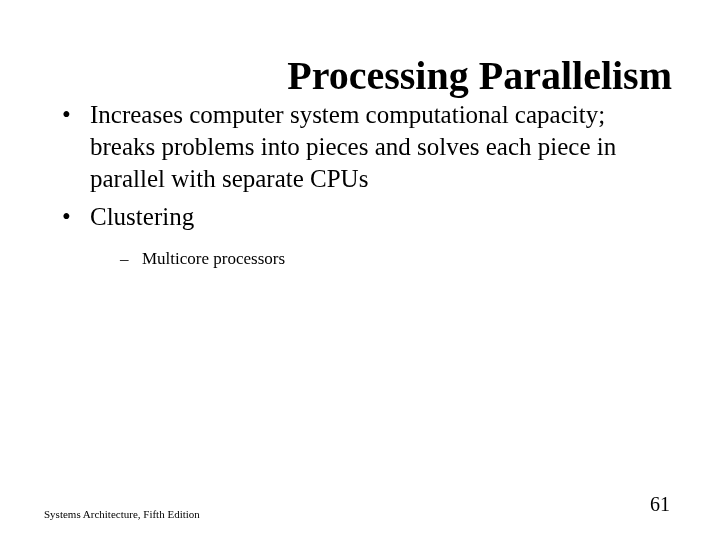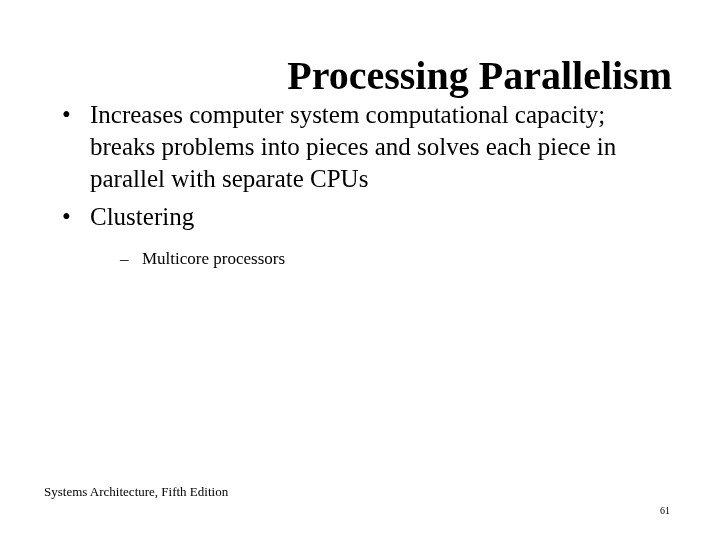--- a/index.html
+++ b/index.html
@@ -5,22 +5,22 @@
   * { margin: 0; padding: 0; box-sizing: border-box; }
   html, body { width: 720px; height: 540px; background: #fff; font-family: "Times New Roman", Times, serif; color: #000; }
   .slide { position: relative; width: 720px; height: 540px; padding: 44px 48px 0 48px; }
   .title { font-size: 40px; font-weight: bold; text-align: right; margin-top: 8px; }
   ul.lvl1 { list-style: none; padding-left: 14px; font-size: 25px; line-height: 1.28; }
   ul.lvl1 > li { position: relative; padding-left: 28px; margin-bottom: 6px; }
   ul.lvl1 > li::before { content: "•"; position: absolute; left: 0; top: 0; font-size: 25px; }
   ul.lvl2 { list-style: none; padding-left: 30px; margin-top: 14px; font-size: 17px; line-height: 1.38; }
   ul.lvl2 > li { position: relative; padding-left: 22px; }
   ul.lvl2 > li::before { content: "–"; position: absolute; left: 0; top: 0; }
-  .footer-left { position: absolute; left: 44px; bottom: 40px; font-size: 13px; }
-  .footer-right { position: absolute; right: 50px; bottom: 24px; font-size: 10px; }
+  .footer-left { position: absolute; left: 44px; bottom: 20px; font-size: 11px; }
+  .footer-right { position: absolute; right: 50px; bottom: 24px; font-size: 20px; }
 </style>
 </head>
 <body>
 
 <div class="slide">
   <h1 class="title">Processing Parallelism</h1>
 
   <ul class="lvl1">
     <li>
       <span>Increases computer system computational capacity; breaks problems into pieces and solves each piece in parallel with separate CPUs</span>

